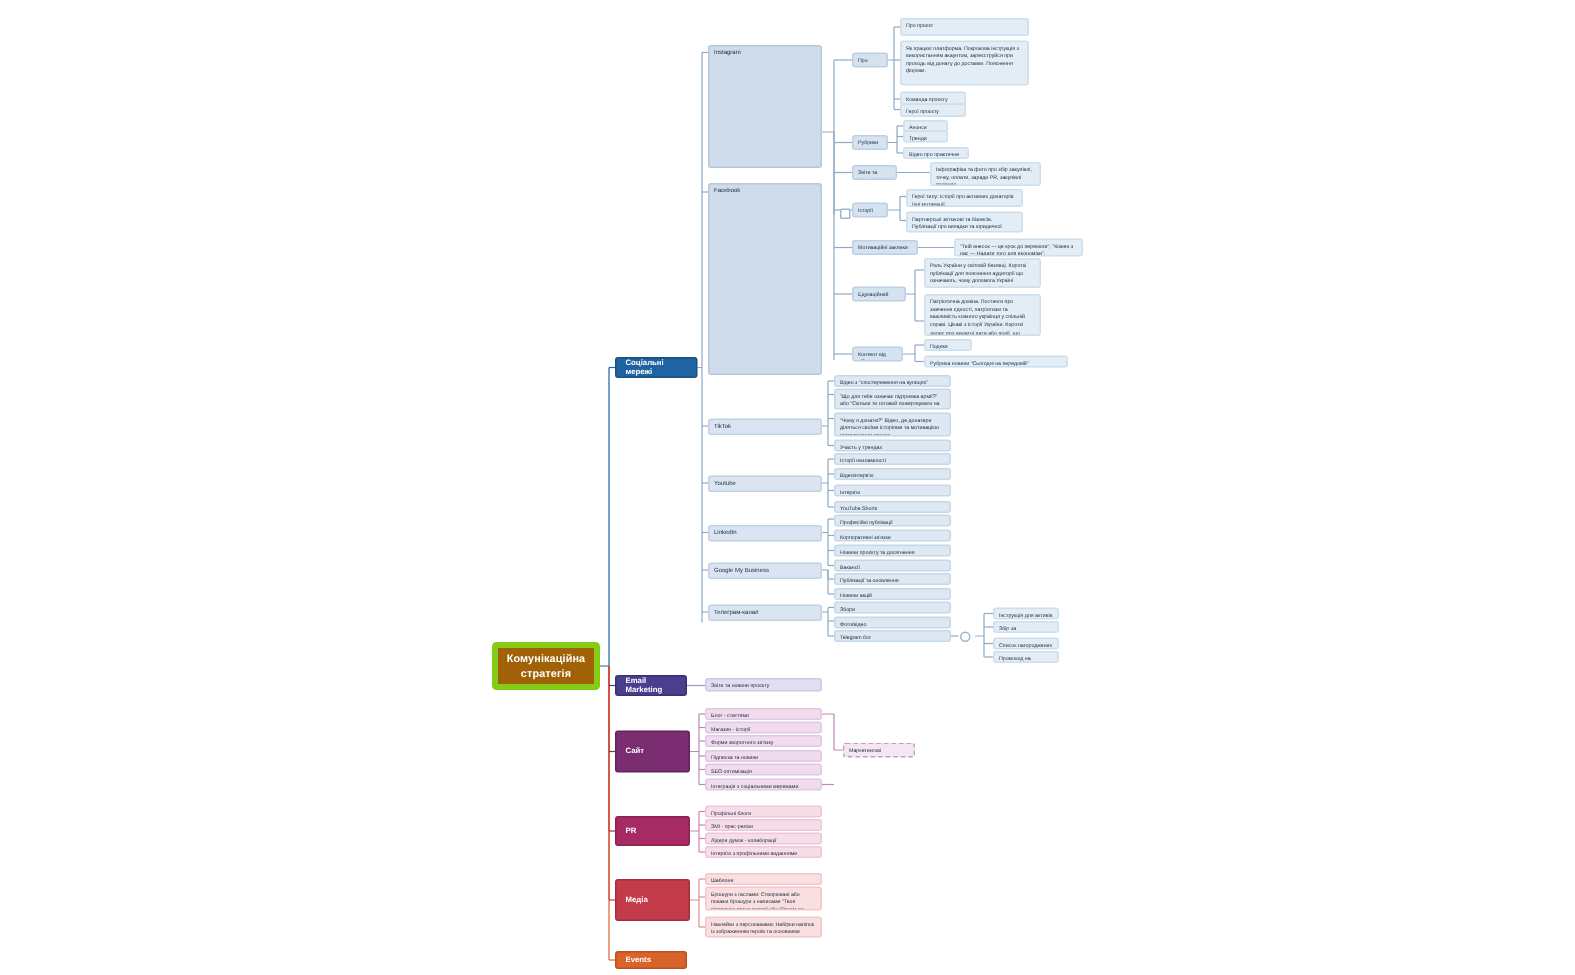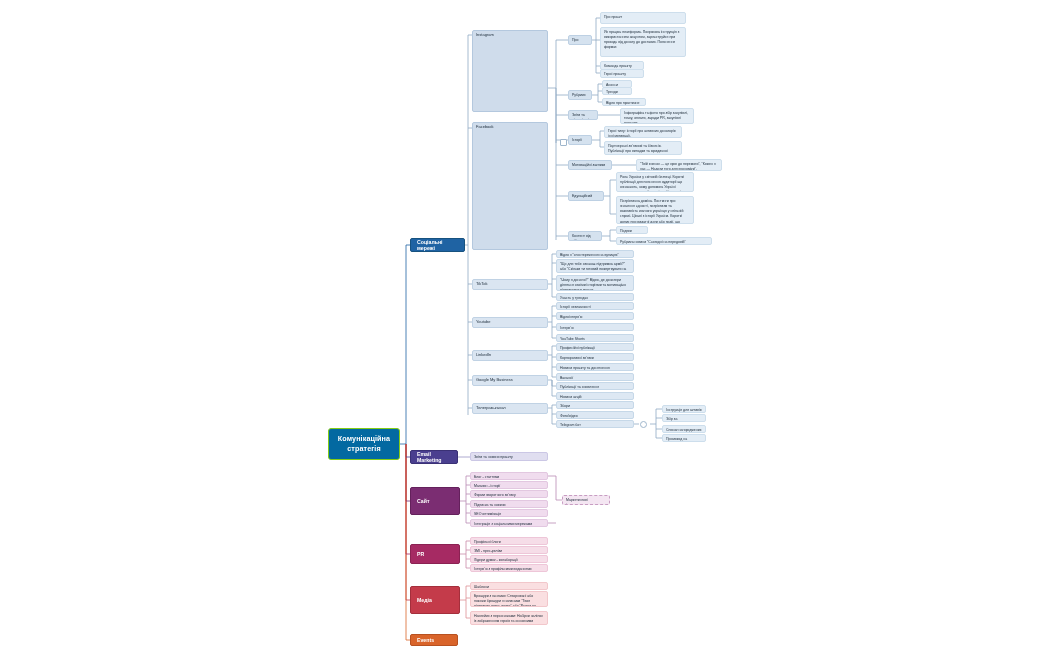--- a/index.html
+++ b/index.html
@@ -11,21 +11,21 @@
     position:relative;
   }
   #canvas{position:absolute;left:0;top:0;width:1050px;height:650px;}
   svg.links{position:absolute;left:0;top:0;width:1050px;height:650px;pointer-events:none;}
 
   .node{position:absolute;box-sizing:border-box;}
 
   
   .root{
     left:328px;top:428px;width:72px;height:32px;
-    background:#0369a1;border:1px solid #84cc16;border-radius:3px;
+    background:#a16207;border:4px solid #84cc16;border-radius:3px;
     color:#ffffff;font-size:7.2px;font-weight:bold;line-height:1.35;
     display:flex;align-items:center;justify-content:center;text-align:center;
     letter-spacing:.1px;
   }
 
   
   .l1{
     height:14px;border-radius:2px;display:flex;align-items:center;
     padding:0 6px;color:#fff;font-size:5.2px;font-weight:bold;
     box-sizing:border-box;

